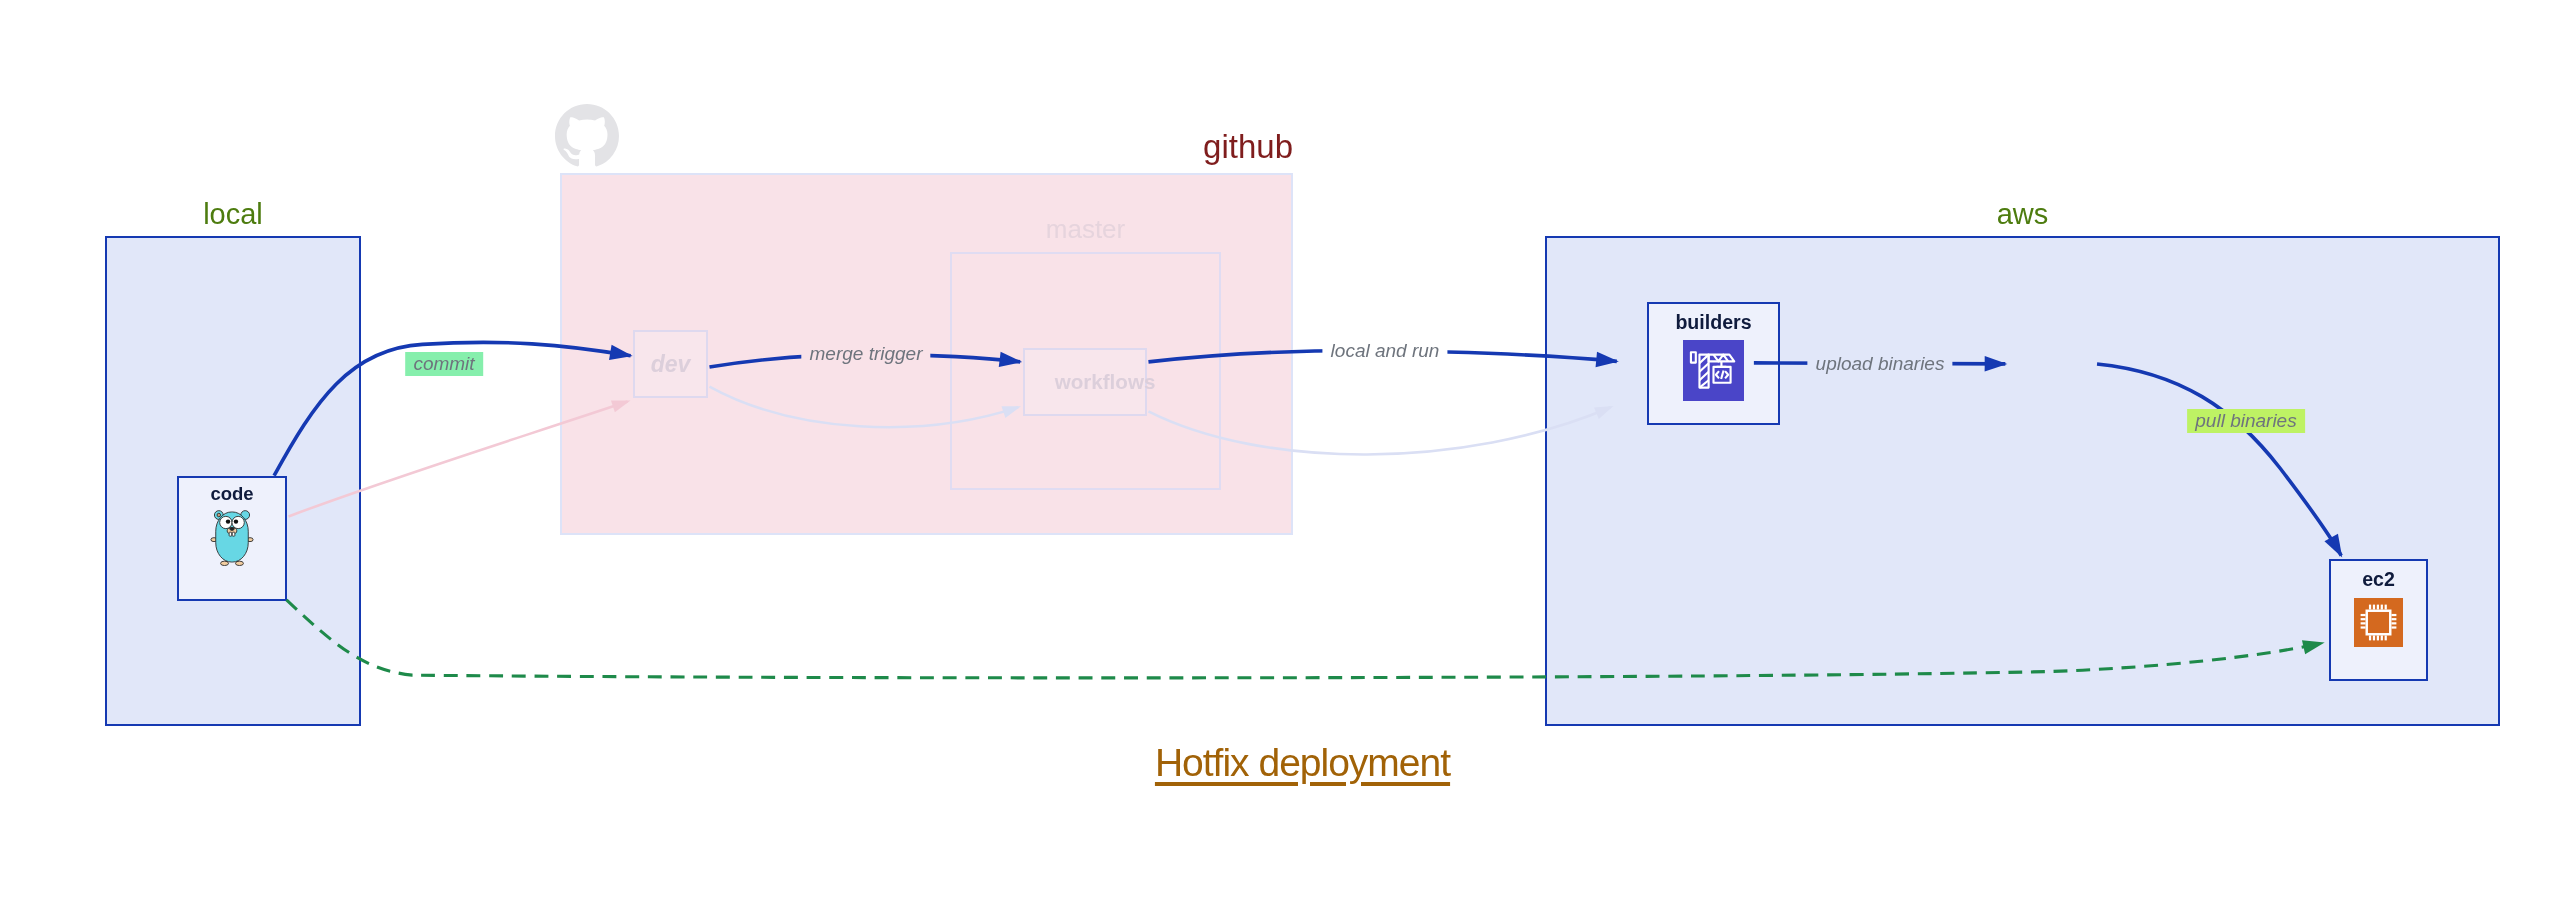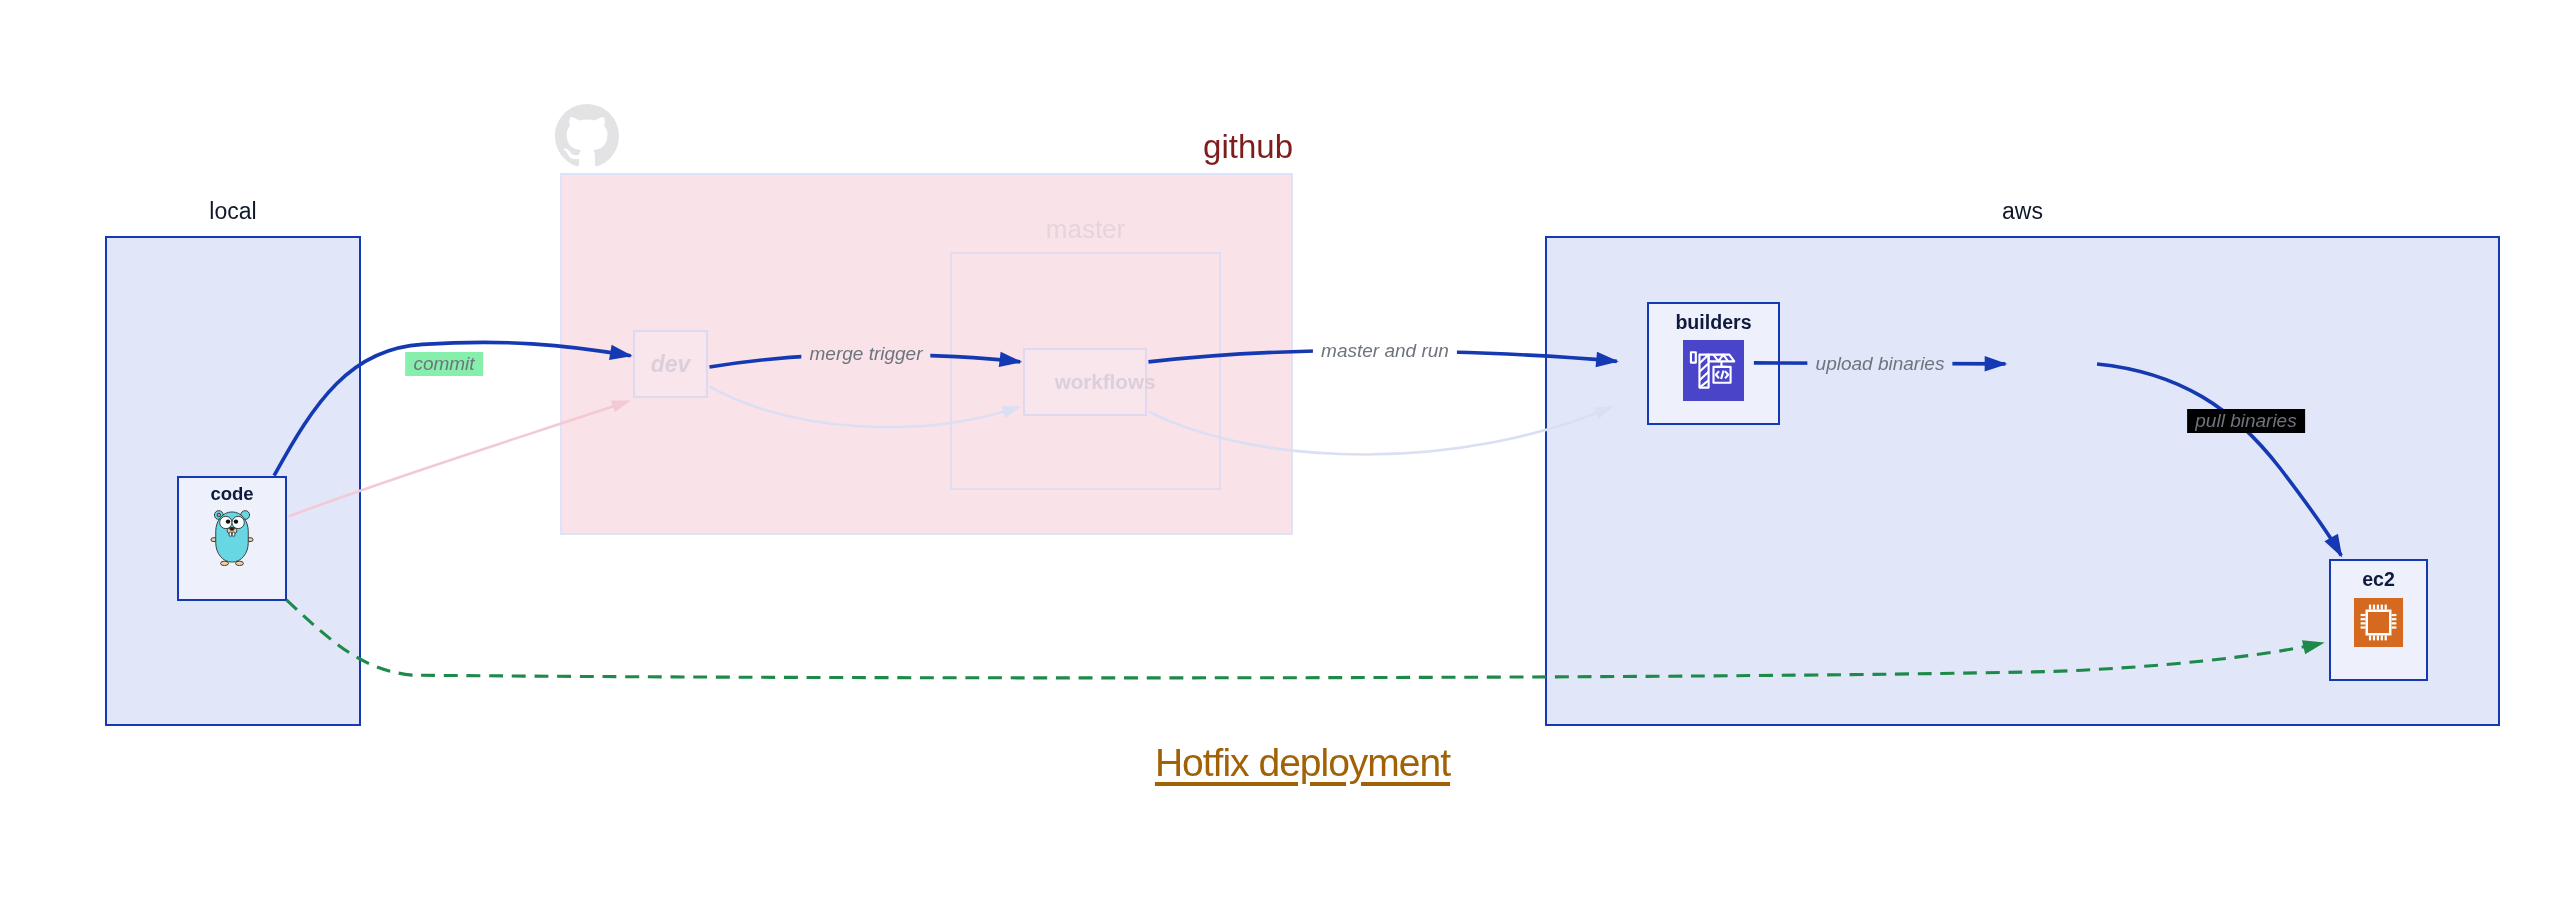--- a/index.html
+++ b/index.html
@@ -8,21 +8,21 @@
     position:relative; width:2604px; height:902px; background:#ffffff;
     font-family:"Liberation Sans", sans-serif; overflow:hidden;
   }
   
   .container { position:absolute; }
   #c-local  { left:105px;  top:236px; width:256px;  height:490px; background:#e1e7f9; border:2.6px solid #1539b2; }
   #c-aws    { left:1545px; top:236px; width:955px; height:490px; background:#e1e7f9; border:2.6px solid #1539b2; }
   #c-github { left:560px; top:173px; width:733px; height:362px; background:#f9e2e8; border:2.1px solid #dde3f8; }
   #c-master { left:950px; top:252px; width:271px;  height:238px; background:transparent; border:2.1px solid #e0dcf2; }
 
-  .ctr-label { position:absolute; text-align:center; color:#0f172a; font-size:23px; font-weight:500; }
+  .ctr-label { position:absolute; text-align:center; color:#4d7c0f; font-size:29px; font-weight:500; }
   #l-local  { left:105px;  top:198px; width:256px; }
   #l-aws    { left:1545px; top:198px; width:955px; }
   #l-master { left:950px; top:214px; width:271px;  color:#e6d4dd; font-size:26px; }
   #l-github { left:1035px; top:128px; width:258px;  text-align:right; color:#7f1d1d; font-size:33px; }
 
   #octocat { position:absolute; left:555px; top:104px; width:64px; height:64px; }
 
   
   .node {
     position:absolute; background:#eef1fc; border:2.6px solid #1539b2;
@@ -56,21 +56,21 @@
   
   .edge-label {
     position:absolute; transform:translate(-50%,-50%);
     font-style:italic; font-weight:500; font-size:19px; color:#6e747d;
     padding:1px 8.2px; white-space:nowrap;
   }
   #el-commit    { left:444px;  top:352px; background:#86efac;margin-top:12px; }
   #el-merge     { left:866px; top:354px; background:#f9e2e8; }
   #el-uploadrun { left:1385px; top:351px; background:#ffffff; }
   #el-uploadbin { left:1880px; top:364px; background:#e1e7f9;text-align:center; }
-  #el-pull      { left:2246px; top:421px; background:#000000; }
+  #el-pull      { left:2246px; top:421px; background:#bef264; }
 
   
   .diagram-title {
     position:absolute; left:1045px; top:741px; width:515px; text-align:center;
     font-size:39px; font-weight:500; letter-spacing:-1px; color:#a16207;
     text-decoration:underline; text-decoration-thickness:3.6px; text-underline-offset:5.7px;
   }
 </style>
 </head>
 <body>
@@ -194,20 +194,20 @@
 
     <path d="M532 923 C610 780 680 676 820 668 C980 658 1092 668 1224 690" stroke="#1539b2" stroke-width="7" fill="none" marker-end="url(#mBlue)"></path>
     <path d="M1377 712 C1500 692 1600 687 1700 687 C1840 689 1930 696 1980 702" stroke="#1539b2" stroke-width="7" fill="none" marker-end="url(#mBlue)"></path>
     <path d="M2229 702 C2380 685 2500 680 2640 680 C2880 682 3020 690 3138 701" stroke="#1539b2" stroke-width="7" fill="none" marker-end="url(#mBlue)"></path>
     <path d="M3404 704 L3892 706" stroke="#1539b2" stroke-width="7" fill="none" marker-end="url(#mBlue)"></path>
     <path d="M4070 706 C4230 722 4335 792 4425 908 C4480 980 4520 1035 4544 1078" stroke="#1539b2" stroke-width="7" fill="none" marker-end="url(#mBlue)"></path>
   </svg>
 
   <div class="edge-label" id="el-commit">commit</div>
   <div class="edge-label" id="el-merge">merge trigger</div>
-  <div class="edge-label" id="el-uploadrun">master and run</div>
+  <div class="edge-label" id="el-uploadrun">local and run</div>
   <div class="edge-label" id="el-uploadbin">upload binaries</div>
   <div class="edge-label" id="el-pull">pull binaries</div>
 
   <div class="diagram-title">Hotfix deployment</div>
 
 </div>
 
 
 </body></html>

